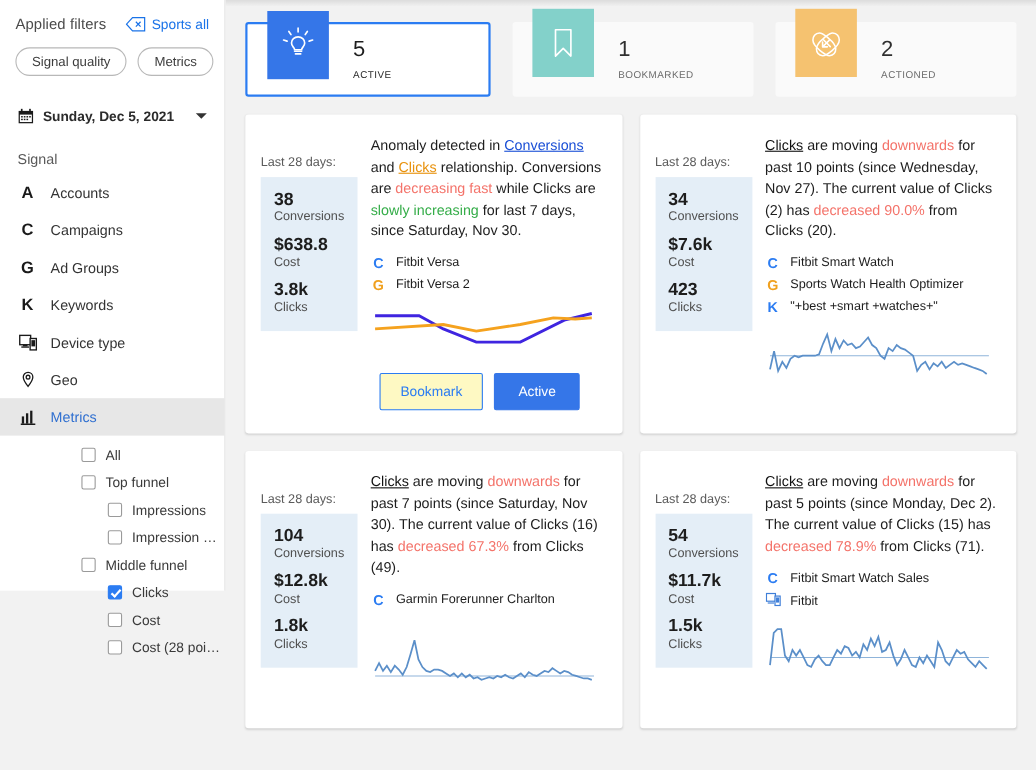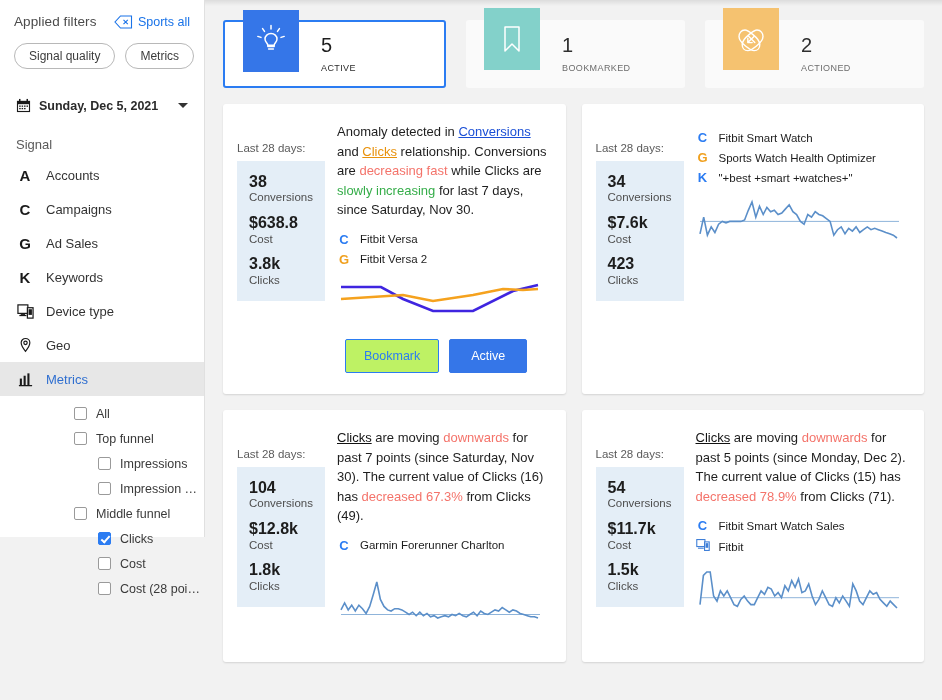--- a/index.html
+++ b/index.html
@@ -123,21 +123,21 @@
   .ent-icon { width: 14px; flex: 0 0 14px; text-align: center; font-weight: bold; font-size: 13px; }
   .ent-icon.c { color: #2b7cf2; }
   .ent-icon.g { color: #f0a01e; }
   .ent-icon.k { color: #2b7cf2; }
   .ent-label { font-size: 11.5px; color: #1d1d1d; }
   .chart-wrap { margin-top: 10px; }
   .chart-wrap svg { display: block; }
   .btn-row { display: flex; gap: 10px; justify-content: flex-start; margin-top: 14px; padding-left: 8px; }
   .btn {
     font-size: 12.5px; padding: 9px 18px; border-radius: 2px; cursor: pointer;
-    border: 1px solid #2b7cf2; background: #bef264; color: #2b7cf2; min-width: 78px; text-align: center;
+    border: 1px solid #2b7cf2; background: #fef9c3; color: #2b7cf2; min-width: 78px; text-align: center;
   }
   .btn.primary { background: #3576e8; color: #fff; border-color: #3576e8; }
   .main-scroll { position: absolute; right: 0; top: 0; width: 4px; height: 700px; }
 </style>
 </head>
 <body>
 
 <div class="app">
 
   <aside class="sidebar">
@@ -188,21 +188,21 @@
       <div class="filter-item">
         <span class="fi-icon">A</span>
         <span class="filter-label">Accounts</span>
       </div>
       <div class="filter-item">
         <span class="fi-icon">C</span>
         <span class="filter-label">Campaigns</span>
       </div>
       <div class="filter-item">
         <span class="fi-icon">G</span>
-        <span class="filter-label">Ad Sales</span>
+        <span class="filter-label">Ad Groups</span>
       </div>
       <div class="filter-item">
         <span class="fi-icon">K</span>
         <span class="filter-label">Keywords</span>
       </div>
       <div class="filter-item">
         <span class="fi-icon">
           <svg viewBox="0 0 18 18" width="17" height="17">
             <rect x="1" y="2" width="10.5" height="9" fill="none" stroke="#1a1a1a" stroke-width="1.3"></rect>
             <rect x="4" y="11" width="4.5" height="1.6" fill="#1a1a1a"></rect>
@@ -368,20 +368,21 @@
           <div class="metric-box">
             <div class="m-val">34</div>
             <div class="m-name">Conversions</div>
             <div class="m-val">$7.6k</div>
             <div class="m-name">Cost</div>
             <div class="m-val">423</div>
             <div class="m-name">Clicks</div>
           </div>
         </div>
         <div class="icard-right">
+          <p class="insight-text"><span class="ln black">Clicks</span><span> are moving </span><span class="neg">downwards</span><span> for past 10 points (since Wednesday, Nov 27). The current value of Clicks (2) has </span><span class="neg">decreased 90.0%</span><span> from Clicks (20).</span></p>
           <div class="entities">
             <div class="ent">
               <span class="ent-icon c">C</span>
               <span class="ent-label">Fitbit Smart Watch</span>
             </div>
             <div class="ent">
               <span class="ent-icon g">G</span>
               <span class="ent-label">Sports Watch Health Optimizer</span>
             </div>
             <div class="ent">

